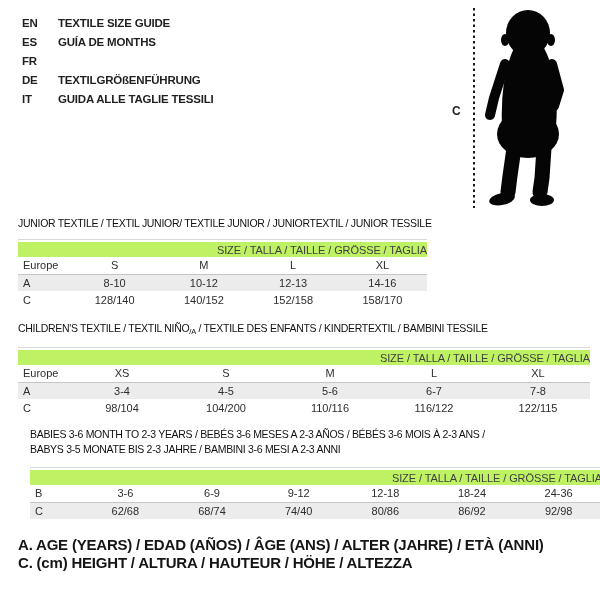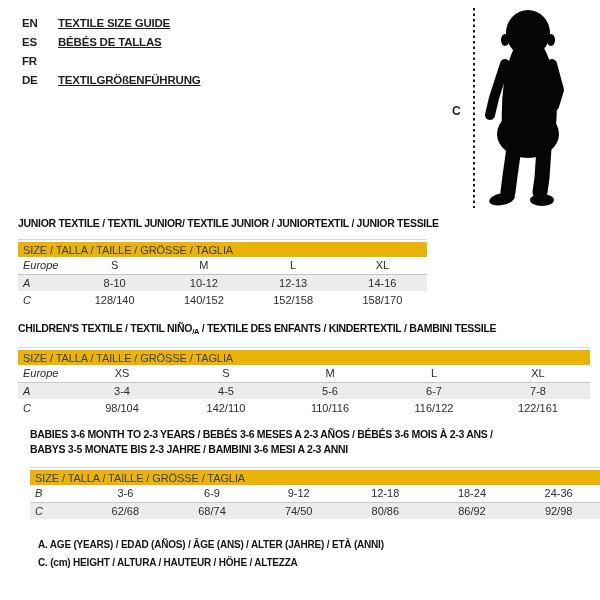--- a/index.html
+++ b/index.html
@@ -11,72 +11,76 @@
     font-family:"Liberation Sans", sans-serif;
     color:#1f1f1f;
     overflow:hidden;
     padding-left:25px;
   }
 
   
   .lang-block { position:absolute; left:22px; top:14px; }
   .lang-row { display:flex; line-height:19px; font-size:11.5px; font-weight:700; letter-spacing:-0.2px; }
   .lang-code { width:36px; flex:0 0 36px; }
-  .lang-label { white-space:nowrap;text-decoration:underline; }
+  .lang-label { white-space:nowrap; }
 
   
   .figure { position:absolute; left:448px; top:0; width:152px; height:215px; }
   .measure-line { position:absolute; left:24px; top:8px; }
   .measure-label { position:absolute; left:4px; top:104px; font-size:12px; font-weight:700; }
   .baby-svg { position:absolute; left:33px; top:8px; }
 
   
   .section { position:absolute; left:18px; }
-  .section-title { font-size:10.5px; font-weight:700; letter-spacing:-0.3px; white-space:nowrap; line-height:13px; margin-bottom:9px; color:#111; }
+  .section-title { font-size:10.5px; font-weight:400; letter-spacing:-0.3px; white-space:nowrap; line-height:13px; margin-bottom:9px; color:#111; }
   .section-title .subscript { font-size:7.5px; vertical-align:-2px; }
   .section-title.two-line { line-height:15px; margin-bottom:10px; }
   .hairline { height:1px; background:#d9d9d9; margin-bottom:2px; }
 
   table.size-table { border-collapse:collapse; table-layout:fixed; font-size:11px; color:#2d2d2d; }
   table.t1 { width:409px; }
   table.t2, table.t3 { width:572px; }
   col.label-col { width:52px; }
   tr.bar td {
-    background:#eab308; color:#3f3f3f;
+    background:#bef264; color:#3f3f3f;
     height:15px; padding:0 0 0 5px;
-    font-size:11px; letter-spacing:-0.1px; white-space:nowrap;
+    font-size:11px; letter-spacing:-0.1px; white-space:nowrap;text-align:right;
   }
   tr.data-row td { height:17px; padding:0; text-align:center; }
-  tr.data-row td.lbl { text-align:left; padding-left:5px;font-style:italic; }
+  tr.data-row td.lbl { text-align:left; padding-left:5px; }
   tr.shaded td { background:#ececec; border-top:1px solid #c6c6c6; }
 
   
   .footnotes { position:absolute; left:18px; top:536px; }
-  .footnote { font-size:10px; font-weight:700; letter-spacing:-0.2px; line-height:17.5px; white-space:nowrap; color:#151515;margin-left:20px; }
+  .footnote { font-size:15px; font-weight:700; letter-spacing:-0.2px; line-height:17.5px; white-space:nowrap; color:#151515; }
 </style>
 </head>
 <body>
 
 <div class="page">
 
   <div class="lang-block">
     <div class="lang-row">
       <span class="lang-code">EN</span>
       <span class="lang-label">TEXTILE SIZE GUIDE</span>
     </div>
     <div class="lang-row">
       <span class="lang-code">ES</span>
-      <span class="lang-label">BÉBÉS DE TALLAS</span>
+      <span class="lang-label">GUÍA DE MONTHS</span>
     </div>
     <div class="lang-row">
       <span class="lang-code">FR</span>
     </div>
     <div class="lang-row">
       <span class="lang-code">DE</span>
       <span class="lang-label">TEXTILGRÖßENFÜHRUNG</span>
+    </div>
+    <div class="lang-row">
+      <span class="lang-code">IT</span>
+      <span class="lang-label">GUIDA ALLE TAGLIE TESSILI</span>
     </div>
   </div>
 
   <div class="figure">
     <span class="measure-label">C</span>
     <svg class="measure-line" width="4" height="200" viewBox="0 0 4 200">
       <line x1="2" y1="0" x2="2" y2="200" stroke="#1a1a1a" stroke-width="2" stroke-dasharray="2.5,3"></line>
     </svg>
     <svg class="baby-svg" width="90" height="202" viewBox="0 0 90 202">
       <g fill="#050505" stroke="none">
@@ -165,24 +169,24 @@
         <td class="lbl">A</td>
         <td>3-4</td>
         <td>4-5</td>
         <td>5-6</td>
         <td>6-7</td>
         <td>7-8</td>
       </tr>
       <tr class="data-row">
         <td class="lbl">C</td>
         <td>98/104</td>
-        <td>142/110</td>
+        <td>104/200</td>
         <td>110/116</td>
         <td>116/122</td>
-        <td>122/161</td>
+        <td>122/115</td>
       </tr>
       </tbody>
     </table>
   </div>
 
   <div class="section" style="top:427px;margin-left:12px;">
     <div class="section-title two-line">
       <div>BABIES 3-6 MONTH TO 2-3 YEARS / BEBÉS 3-6 MESES A 2-3 AÑOS / BÉBÉS 3-6 MOIS À 2-3 ANS /</div>
       <div>BABYS 3-5 MONATE BIS 2-3 JAHRE / BAMBINI 3-6 MESI A 2-3 ANNI</div>
     </div>
@@ -207,21 +211,21 @@
         <td>6-9</td>
         <td>9-12</td>
         <td>12-18</td>
         <td>18-24</td>
         <td>24-36</td>
       </tr>
       <tr class="data-row shaded">
         <td class="lbl">C</td>
         <td>62/68</td>
         <td>68/74</td>
-        <td>74/50</td>
+        <td>74/40</td>
         <td>80/86</td>
         <td>86/92</td>
         <td>92/98</td>
       </tr>
       </tbody>
     </table>
   </div>
 
   <div class="footnotes">
     <div class="footnote">A. AGE (YEARS) / EDAD (AÑOS) / ÂGE (ANS) / ALTER (JAHRE) / ETÀ (ANNI)</div>

